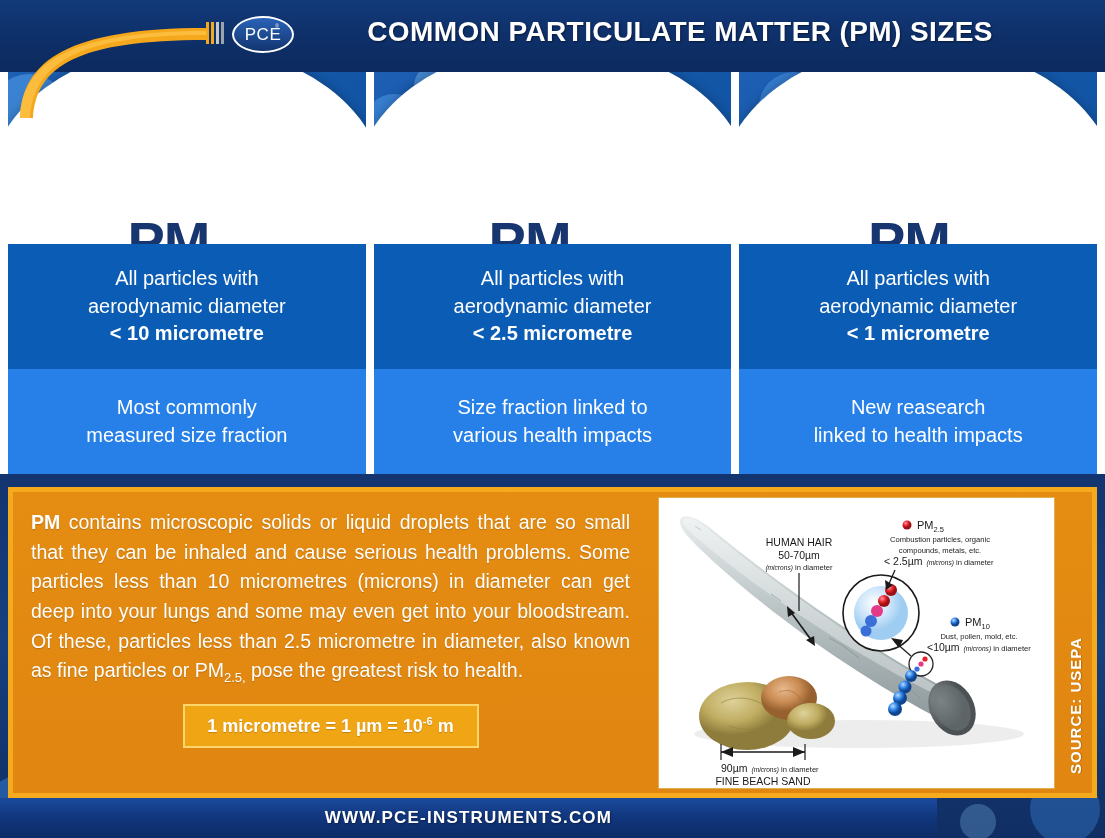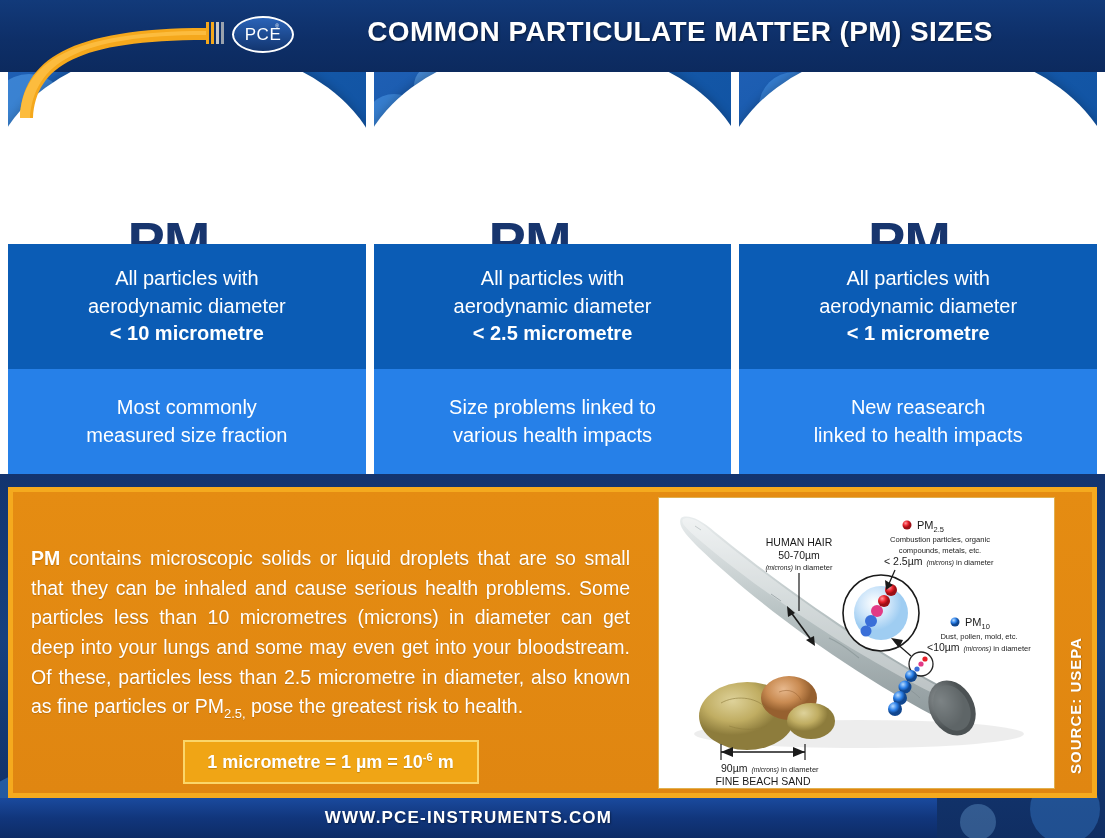--- a/index.html
+++ b/index.html
@@ -92,21 +92,20 @@
   }
   .text-panel{
     position:relative;width:640px;height:311px;box-sizing:border-box;
     border:5px solid #f5aa1e;border-right:none;
     background:linear-gradient(180deg,#e58c12 0%,#e08611 100%);
     padding:16px 18px 10px 18px;
   }
   .body-text{
     color:#ffffff;font-size:19.5px;line-height:1.52;text-align:justify;
     text-shadow:0 1px 1px rgba(0,0,0,.18);
-    margin-top:36px;
   }
   .body-text b{font-weight:bold;}
   .body-text .sub{font-size:13px;vertical-align:sub;}
   .formula-box{
     margin:16px auto 0;width:296px;box-sizing:border-box;
     border:2px solid #fbd66a;background:#f0a515;
     padding:9px 0;text-align:center;color:#ffffff;
     font-size:18px;font-weight:bold;text-shadow:0 1px 1px rgba(0,0,0,.2);
   }
   .formula-box sup{font-size:11px;}
@@ -272,21 +271,21 @@
       </div>
       <div class="card-mid">
         <div>
           <span>All particles with</span><br>
           <span>aerodynamic diameter</span><br>
           <b>&lt; 2.5 micrometre</b>
         </div>
       </div>
       <div class="card-bot">
         <div>
-          <span>Size problems linked to</span><br>
+          <span>Size fraction linked to</span><br>
           <span>various health impacts</span>
         </div>
       </div>
     </div>
 
     <div class="card">
       <div class="card-top">
         <div class="bokeh">
           <i style="left:20px;top:8px;width:70px;height:70px;background:rgba(85,165,242,.42);"></i>
           <i style="left:-14px;top:90px;width:50px;height:50px;background:rgba(120,190,250,.38);"></i>

